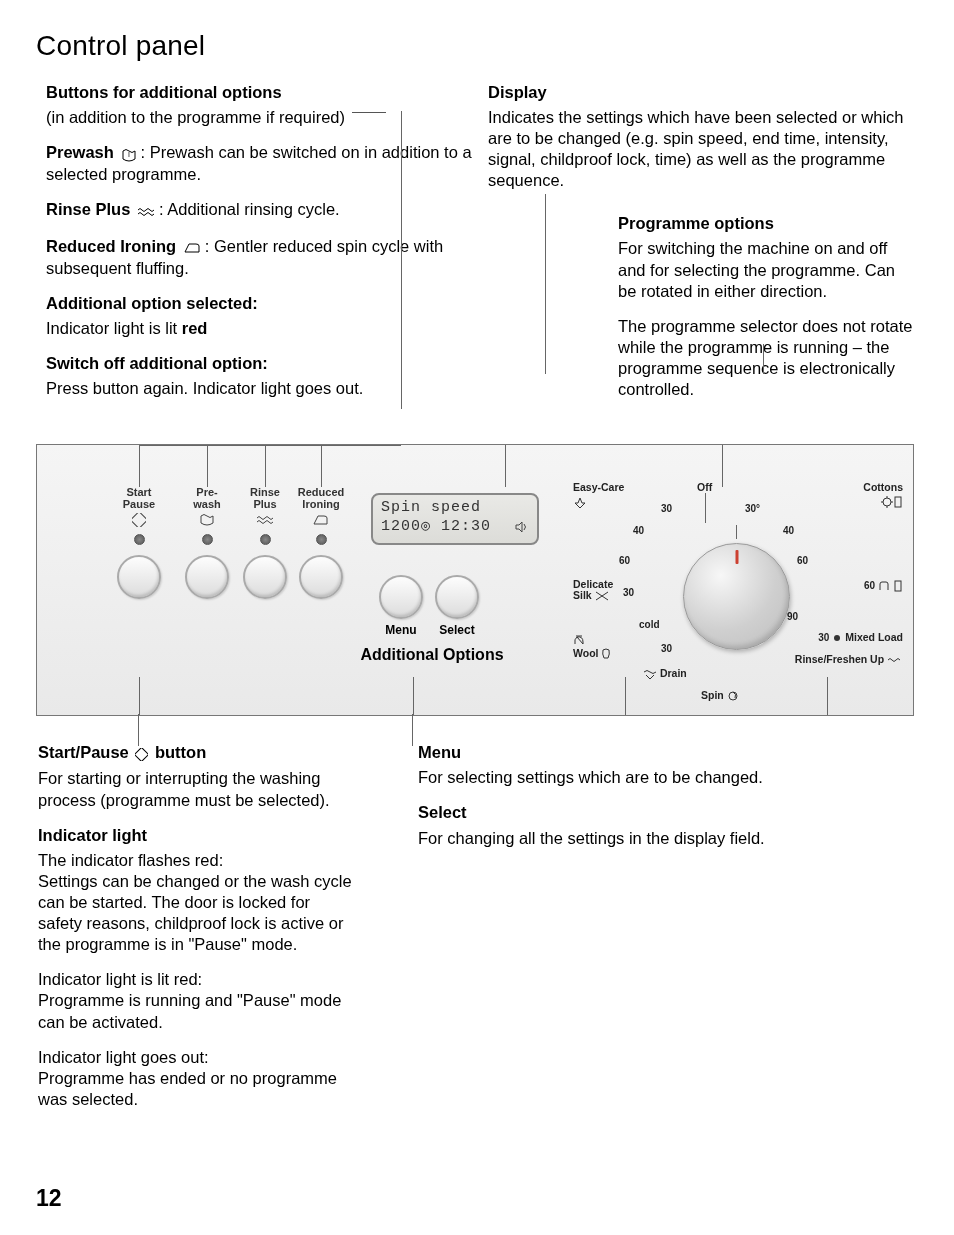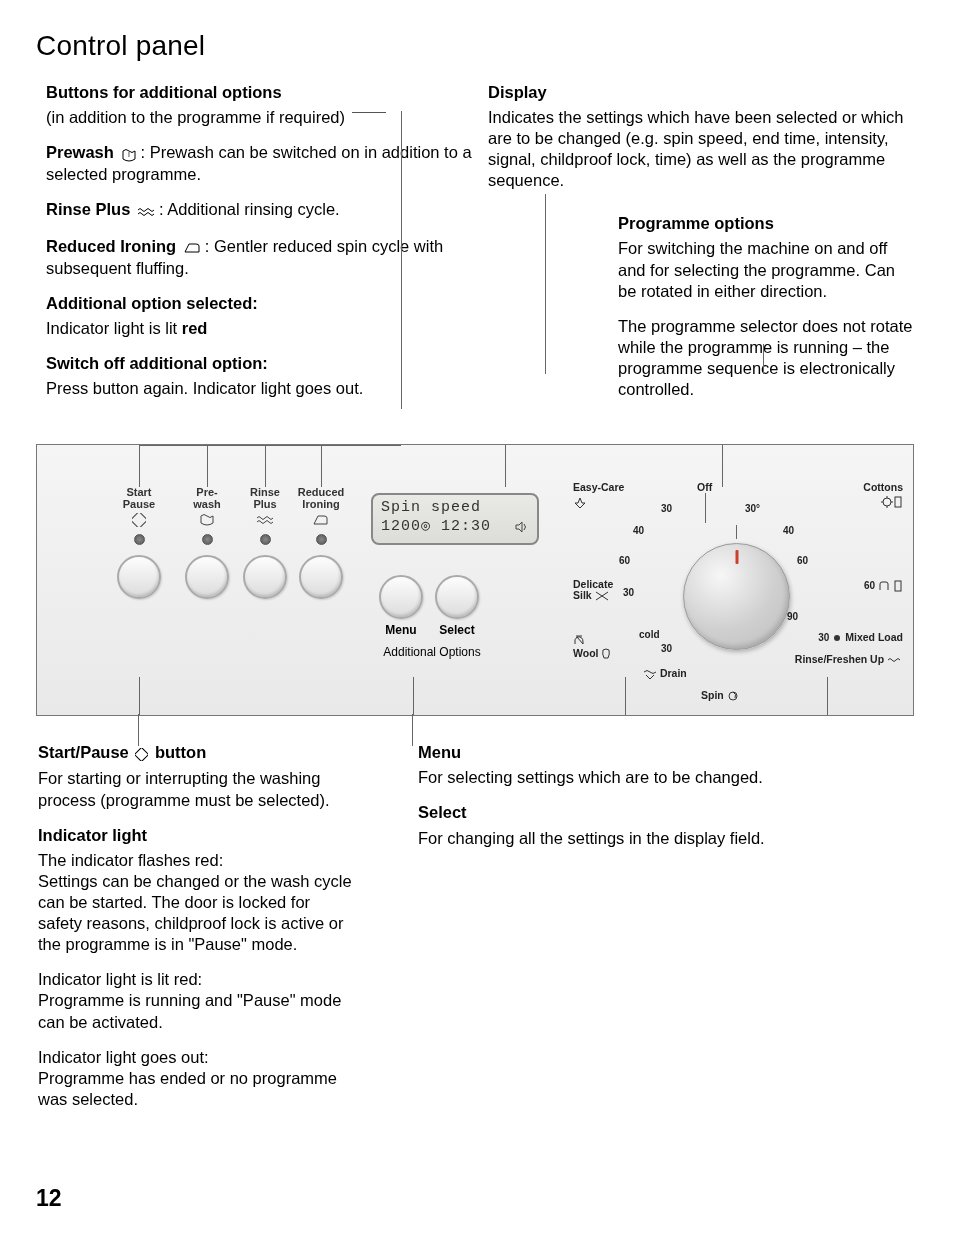--- a/index.html
+++ b/index.html
@@ -61,21 +61,21 @@
   .col-sp  { left:72px; }
   .col-pw  { left:140px; }
   .col-rp  { left:198px; }
   .col-ri  { left:254px; }
   .col-mn  { left:336px; }
   .col-sl  { left:392px; }
 
   .menusel { position:absolute; top:122px; }
   .menusel .bigbtn { margin-top:8px; }
   .mlabel { font-weight:bold; font-size:12px; margin-top:4px; }
-  .addopt { position:absolute; left:320px; top:200px; font-weight:normal; font-size:12px; width:150px; text-align:center; }
+  .addopt { position:absolute; left:320px; top:200px; font-weight:bold; font-size:16px; width:150px; text-align:center; }
 
   .display {
     position:absolute; left:334px; top:48px; width:168px; height:52px;
     border:2px solid #888; border-radius:8px;
     background: linear-gradient(#e9e9e6,#dcdcd8);
     padding:3px 8px 0 8px;
     font-family: "Courier New", monospace;
     box-sizing:border-box;
   }
   .display .dline1 { font-size:15px; letter-spacing:1px; color:#333; }
@@ -319,21 +319,21 @@
           <span>Rinse/Freshen Up</span>
           <svg width="16" height="8" viewBox="0 0 16 8">
               <path d="M1 4 Q3 1 5 4 T9 4 T13 4" fill="none" stroke="#333"></path>
             </svg>
         </div>
 
         <div class="prog-lbl prog-num" style="left:88px;  top:20px;">30</div>
         <div class="prog-lbl prog-num" style="left:60px;  top:42px;">40</div>
         <div class="prog-lbl prog-num" style="left:46px;  top:72px;">60</div>
         <div class="prog-lbl prog-num" style="left:50px;  top:104px;">30</div>
-        <div class="prog-lbl prog-num" style="left:66px;  top:146px;">cold</div>
+        <div class="prog-lbl prog-num" style="left:66px;  top:136px;">cold</div>
         <div class="prog-lbl prog-num" style="left:88px;  top:160px;">30</div>
 
         <div class="prog-lbl prog-num" style="left:172px; top:20px;">30°</div>
         <div class="prog-lbl prog-num" style="left:210px; top:42px;">40</div>
         <div class="prog-lbl prog-num" style="left:224px; top:72px;">60</div>
         <div class="prog-lbl prog-num" style="left:214px; top:128px;">90</div>
 
         <div style="position:absolute; left:110px; top:60px; width:105px; height:105px;">
           <div style="position:absolute; left:50%; top:-18px; width:1px; height:14px; background:#666;"></div>
         </div>

